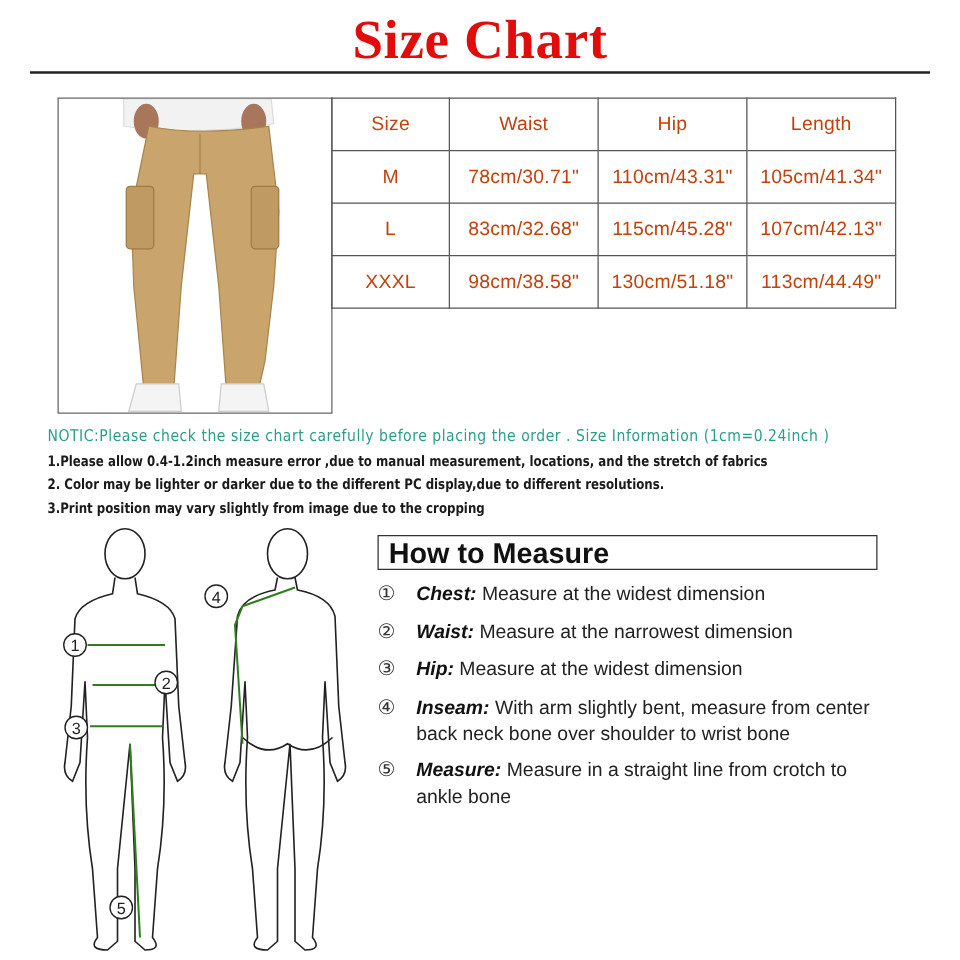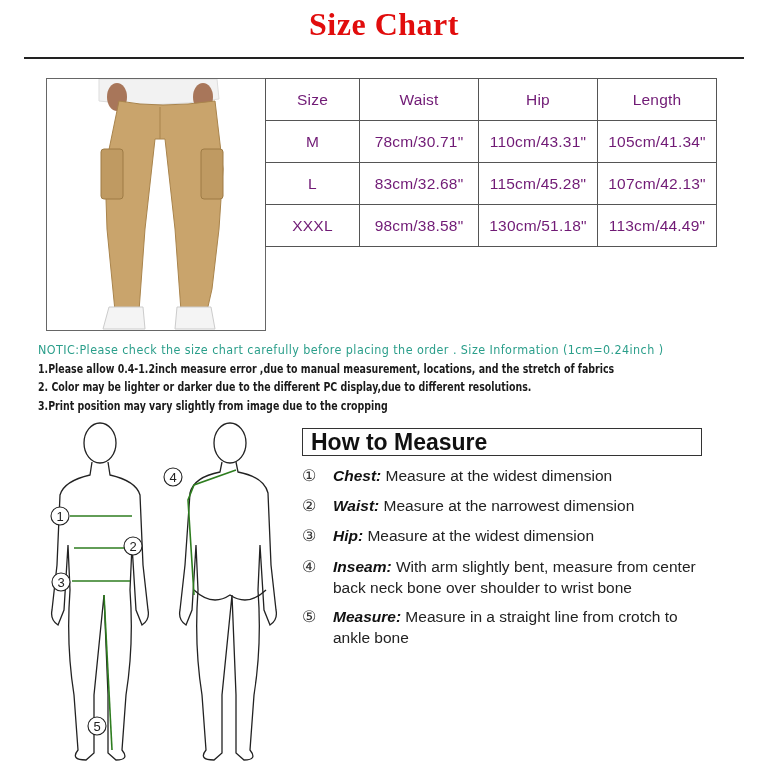--- a/index.html
+++ b/index.html
@@ -1,21 +1,21 @@
 <!DOCTYPE html>
 <html><head>
 <meta charset="utf-8">
 <style>
   html, body { margin: 0; padding: 0; background: #ffffff; }
   body { width: 768px; height: 768px; position: relative; overflow: hidden; font-family: "Liberation Sans", sans-serif; color: #222; }
-  .title { position: absolute; left: 0; width: 768px; top: 6px; text-align: center; font-family: "Liberation Serif", serif; font-weight: bold; font-size: 32px; color: #e10d0d; letter-spacing: 0.5px; }
+  .title { position: absolute; left: 0; width: 768px; top: 6px; text-align: center; font-family: "Liberation Serif", serif; font-weight: bold; font-size: 44px; color: #e10d0d; letter-spacing: 0.5px; }
   .title-rule { position: absolute; left: 24px; width: 720px; top: 57px; height: 0; border-top: 2px solid #222; }
   .photo-box { position: absolute; left: 46px; top: 78px; width: 220px; height: 253px; border: 1px solid #666; box-sizing: border-box; background: #fff; overflow: hidden; }
   .size-table { position: absolute; left: 265px; top: 78px; border-collapse: collapse; }
-  .size-table td, .size-table th { border: 1.5px solid #555; font-weight: normal; font-size: 15.5px; color: #701a75; text-align: center; padding: 0; height: 41px; letter-spacing: 0.2px; }
+  .size-table td, .size-table th { border: 1.5px solid #555; font-weight: normal; font-size: 15.5px; color: #c2410c; text-align: center; padding: 0; height: 41px; letter-spacing: 0.2px; }
   .size-table .c0 { width: 93px; } .size-table .c1 { width: 118px; } .size-table .c2 { width: 118px; } .size-table .c3 { width: 118px; }
   .notice { position: absolute; left: 38px; top: 342px; font-size: 13px; color: #2a9e8a; letter-spacing: 0.5px; white-space: nowrap; font-family: "DejaVu Sans", sans-serif; }
   .note-line { position: absolute; left: 38px; font-size: 11.5px; font-weight: bold; color: #1a1a1a; white-space: nowrap; font-family: "DejaVu Sans", sans-serif; transform-origin: left center; }
   .figures { position: absolute; left: 30px; top: 415px; width: 260px; height: 350px; }
   .htm-box { position: absolute; left: 302px; top: 428px; width: 400px; height: 28px; border: 1.5px solid #333; box-sizing: border-box; font-weight: bold; font-size: 23px; color: #111; padding-left: 8px; line-height: 26px; }
   .step { position: absolute; left: 302px; font-size: 15.5px; color: #222; line-height: 21px; }
   .step .num { position: absolute; left: 0; top: 0; width: 18px; font-size: 16px; color: #333; }
   .step .txt { position: absolute; left: 31px; top: 0; width: 390px; }
   .step b { font-weight: bold; color: #111; font-style: italic; }
 </style>

